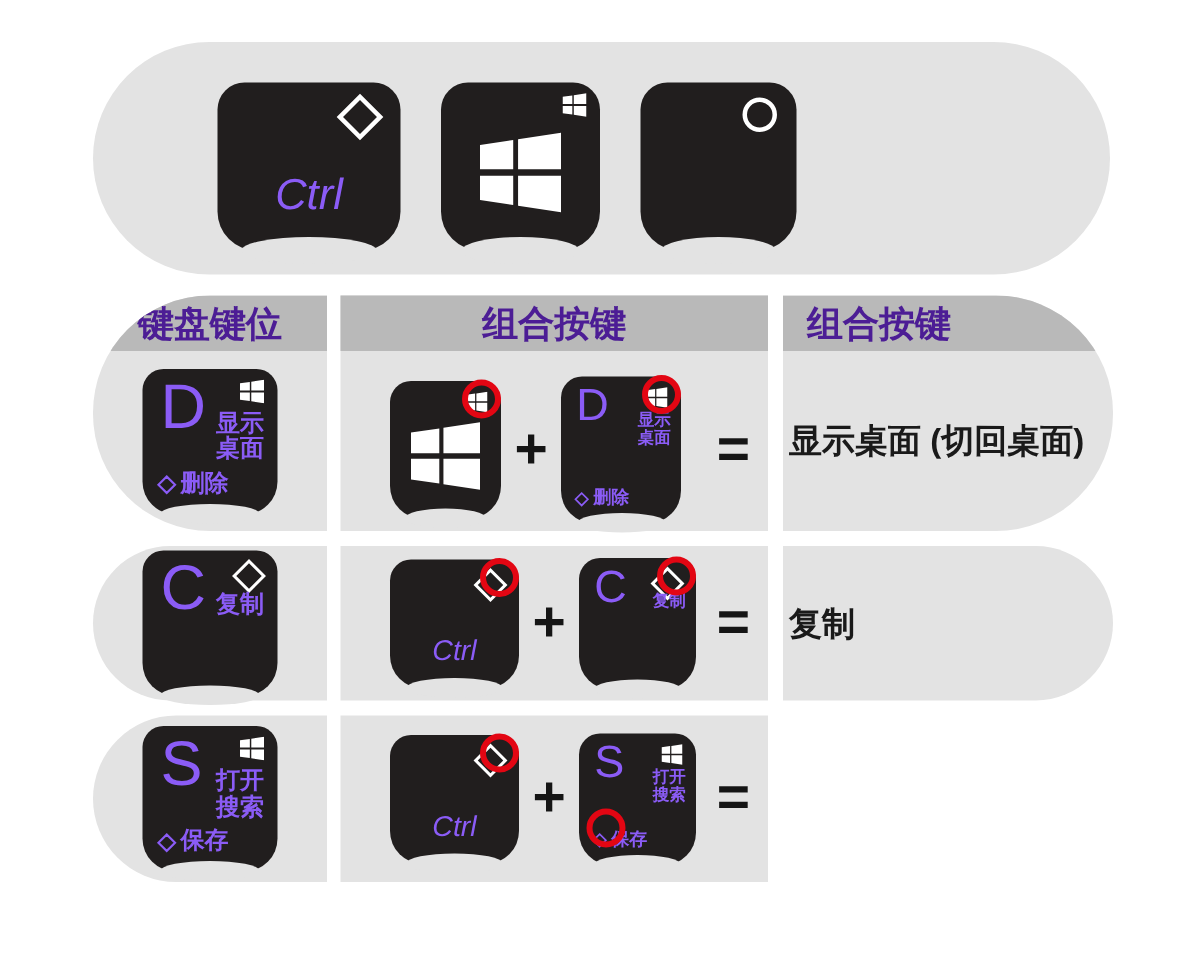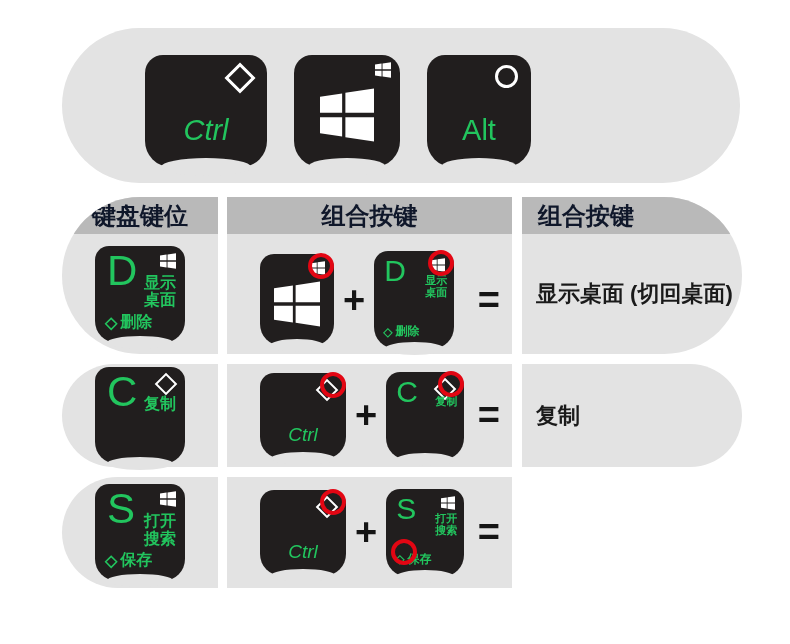--- a/index.html
+++ b/index.html
@@ -1,20 +1,20 @@
 <!DOCTYPE html>
 <html><head>
 <meta charset="utf-8">
 <style>
   html,body{margin:0;padding:0;background:#fff;}
   .stage{position:relative;width:790px;height:644px;background:#ffffff;overflow:hidden;
          font-family:"Liberation Sans",sans-serif;}
 
   
-  .key{position:relative;background:#211e1e;color:#22c55e;border-radius:14px 14px 22px 22px;flex:none;}
+  .key{position:relative;background:#211e1e;color:#8b5cf6;border-radius:14px 14px 22px 22px;flex:none;}
   .key::after{content:"";position:absolute;left:13%;width:74%;height:13px;bottom:-6px;
               background:#e3e3e3;border-radius:50%;}
   .kb{border-radius:18px 18px 26px 26px;}
   .kb::after{height:18px;bottom:-9px;}
 
   .letter{position:absolute;top:2px;left:12px;font-size:42px;line-height:1.1;}
   .sm .letter{font-size:30px;top:3px;left:10px;}
 
   .corner{position:absolute;}
   .diamond{width:12px;height:12px;border:2.5px solid #fff;transform:rotate(45deg);top:9px;right:11px;}
@@ -59,30 +59,30 @@
   .bandB{top:364px;height:103px;}
   .bandC{top:477px;height:111px;}
   .bandA.c1{border-radius:78px 0 0 78px;overflow:hidden;}
   .bandA.c3{border-radius:0 78px 78px 0;overflow:hidden;}
   .bandB.c1{border-radius:52px 0 0 52px;}
   .bandB.c3{border-radius:0 52px 52px 0;}
   .bandC.c1{border-radius:56px 0 0 56px;}
   .bandC.c3{border-radius:0 56px 56px 0;}
 
   .hdr{height:37px;background:#b9b9b9;display:flex;align-items:center;justify-content:center;
-       font-size:24px;font-weight:600;color:#0f172a;}
+       font-size:24px;font-weight:600;color:#4c1d95;}
   .hdr-left{justify-content:flex-start;padding-left:16px;}
 
   .body{display:flex;align-items:center;}
   .bandA .body{height:120px;}
   .bandB .body,.bandC .body{height:100%;}
   .c1 .body{justify-content:center;}
   .c2 .body{padding:0 8px 0 33px;}
   .bandA.c2 .body{padding-top:12px;box-sizing:border-box;}
-  .c3 .body{padding-left:14px;font-size:22px;font-weight:600;color:#1a1a1a;}
+  .c3 .body{padding-left:4px;font-size:22px;font-weight:600;color:#1a1a1a;}
 
   .k-left{width:90px;height:97px;}
   .k-win-sm{width:74px;height:92px;}
   .k-d-sm{width:80px;height:98px;}
   .k-ctrl-sm{width:86px;height:86px;}
   .k-c-sm{width:78px;height:88px;}
 
   .ctrl-sm-label{position:absolute;bottom:13px;left:0;width:100%;text-align:center;font-size:19px;font-style:italic;}
   .op{font-size:38px;font-weight:bold;color:#151515;margin:0 9px;flex:none;}
   .eq{margin-left:auto;margin-right:4px;}
@@ -114,21 +114,20 @@
               <path d="M0 16 41 10 41 46 0 46Z"></path>
               <path d="M47 9 100 1 100 46 47 46Z"></path>
               <path d="M0 54 41 54 41 90 0 84Z"></path>
               <path d="M47 54 100 54 100 99 47 91Z"></path>
             </g>
           </svg>
       </span>
     </div>
     <div class="key kb kb-alt">
       <span class="corner circle"></span>
-      <span class="key-label">Alt</span>
     </div>
   </div>
 
   <div class="block bandA c1">
     <div class="hdr">键盘键位</div>
     <div class="body">
       <div class="key k-left">
         <span class="letter">D</span>
         <span class="corner winmini">
           <svg viewBox="0 0 100 100">

